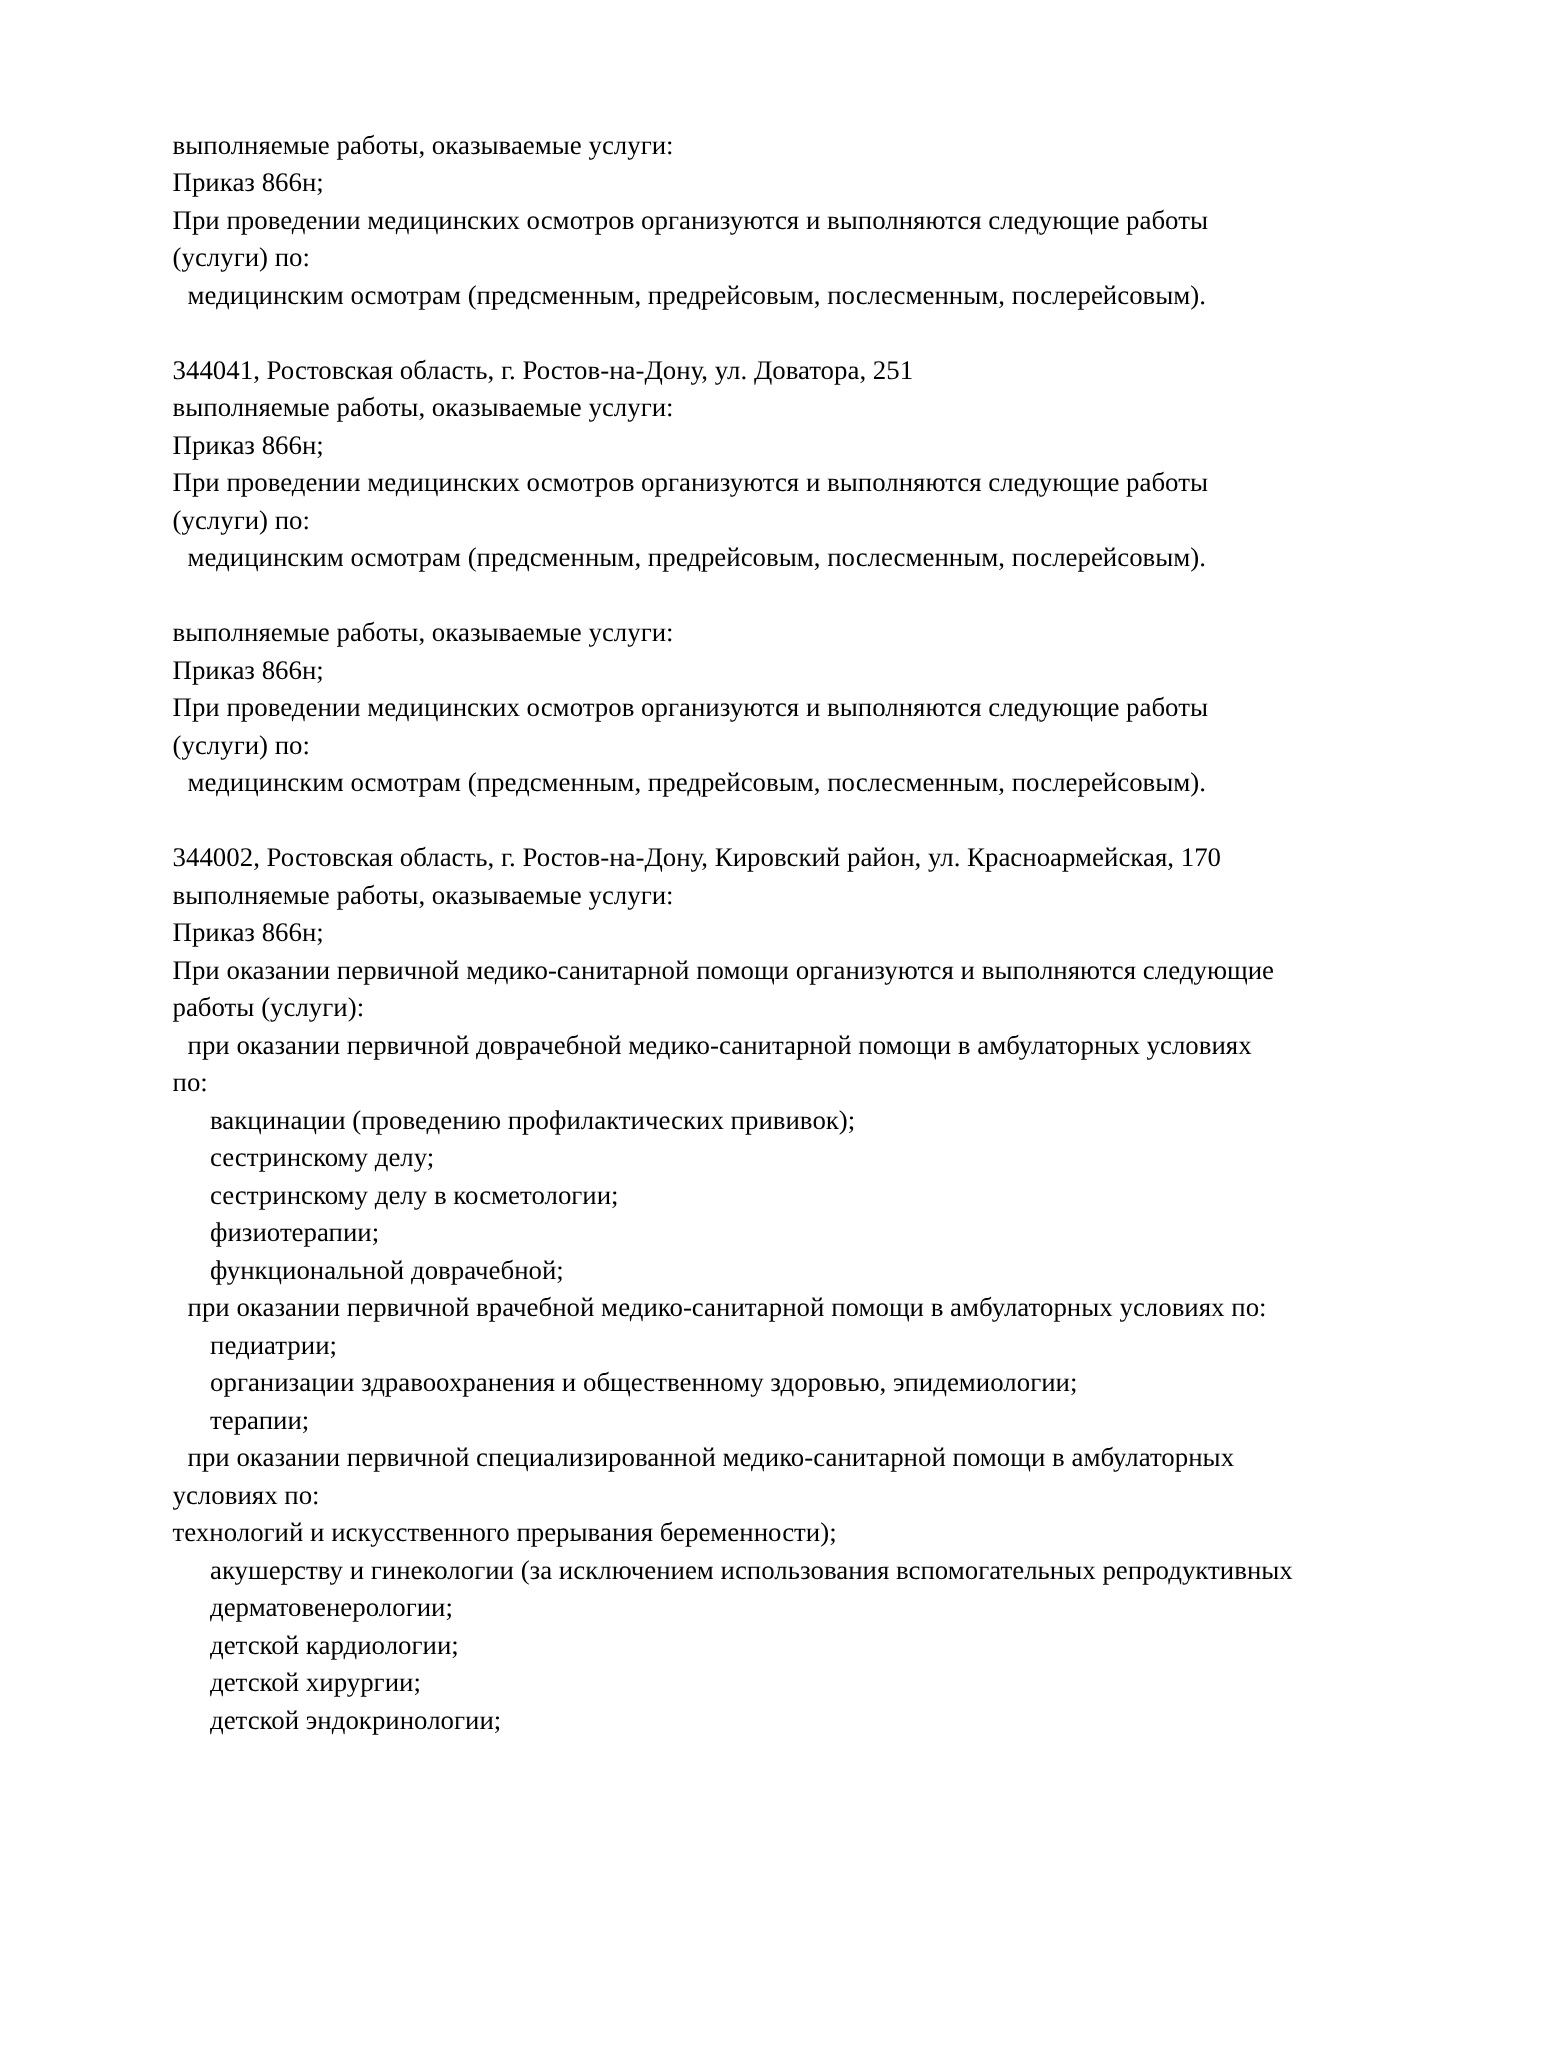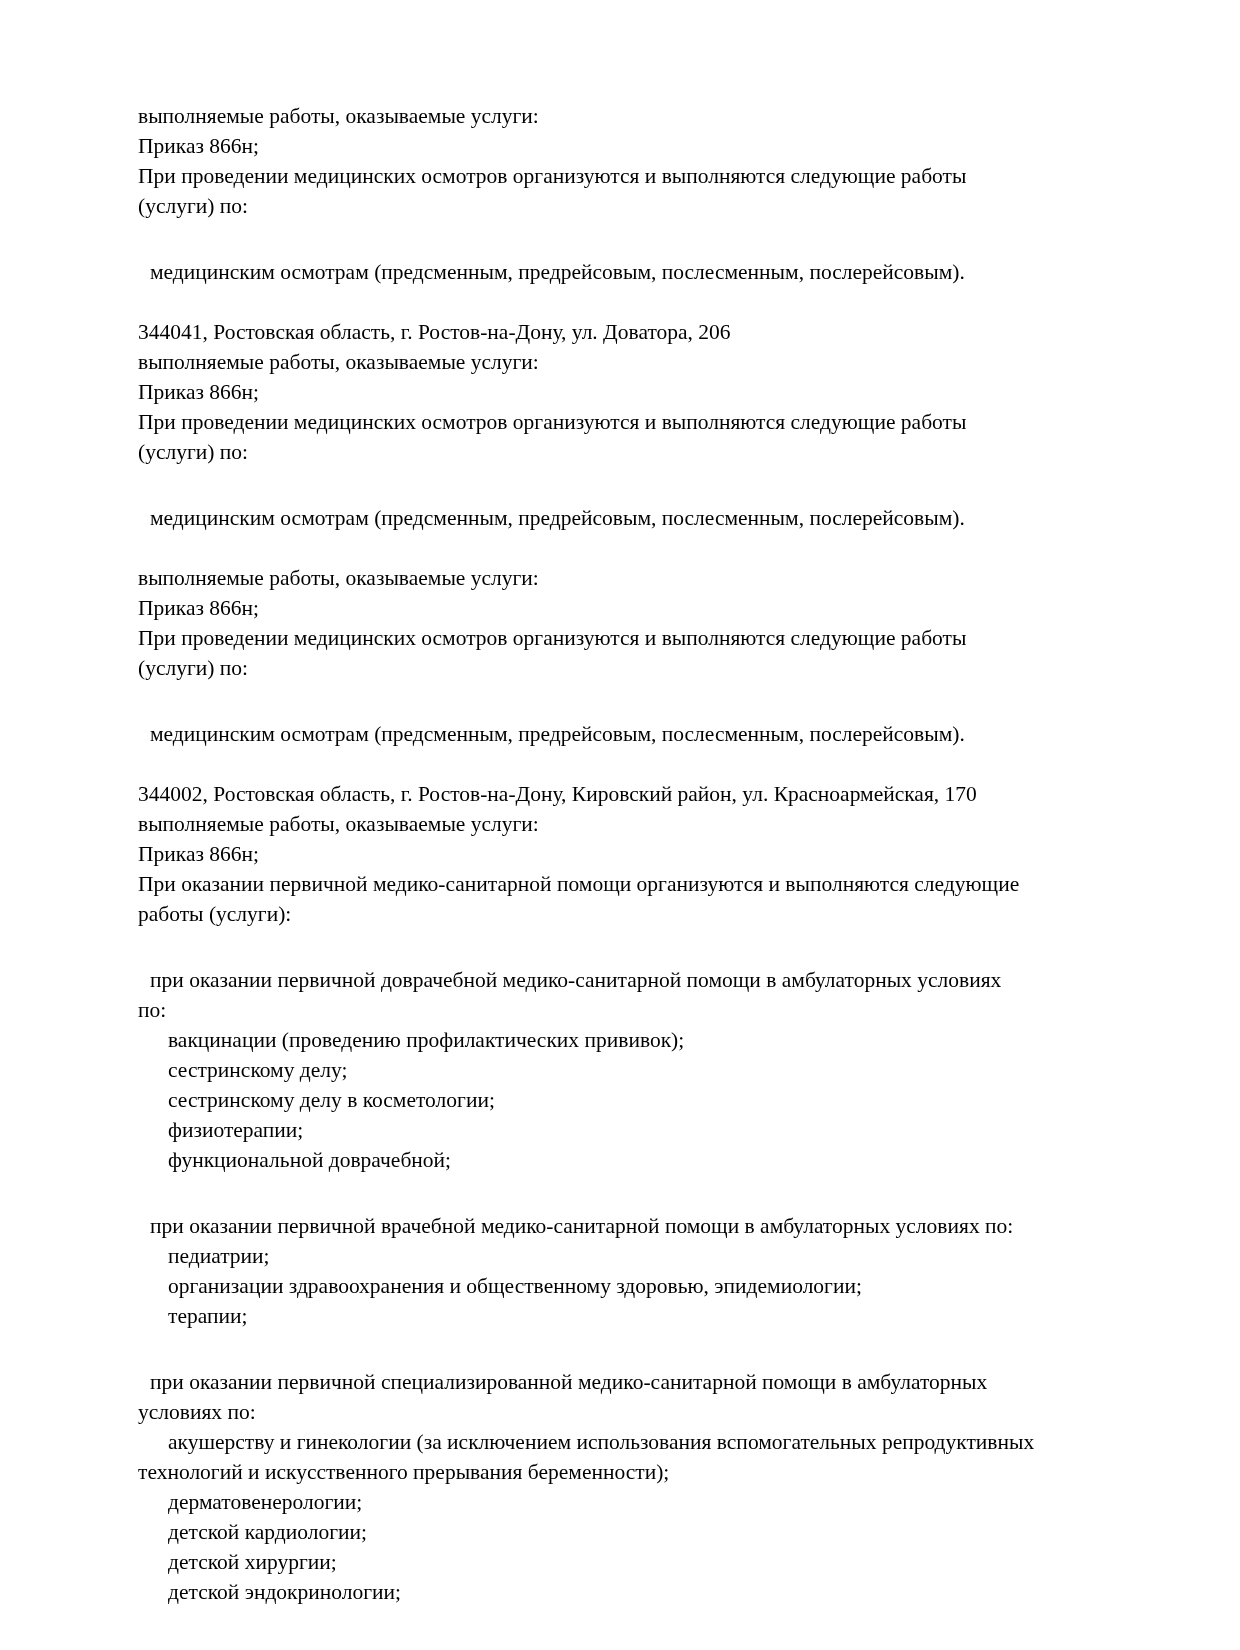--- a/index.html
+++ b/index.html
@@ -23,36 +23,36 @@
   }
   .section { margin: 0; }
   .section + .section { margin-top: 30px; }
   .line {
     margin: 0;
     font-size: 21.5px;
     line-height: 30px;
     white-space: pre-wrap;
   }
   .indent-0 { padding-left: 0; }
-  .indent-1 { padding-left: 12px; margin-top: 36px; }
+  .indent-1 { padding-left: 12px; }
   .indent-2 { padding-left: 30px; }
 </style>
 </head>
 <body>
 
 <div class="page" id="doc" style="background: rgb(255, 255, 255); color: rgb(0, 0, 0);">
     <div class="section">
       <p class="line indent-0">выполняемые работы, оказываемые услуги:</p>
       <p class="line indent-0">Приказ 866н;</p>
       <p class="line indent-0">При проведении медицинских осмотров организуются и выполняются следующие работы</p>
       <p class="line indent-0">(услуги) по:</p>
       <p class="line indent-1">медицинским осмотрам (предсменным, предрейсовым, послесменным, послерейсовым).</p>
     </div>
     <div class="section">
-      <p class="line indent-0">344041, Ростовская область, г. Ростов-на-Дону, ул. Доватора, 206</p>
+      <p class="line indent-0">344041, Ростовская область, г. Ростов-на-Дону, ул. Доватора, 251</p>
       <p class="line indent-0">выполняемые работы, оказываемые услуги:</p>
       <p class="line indent-0">Приказ 866н;</p>
       <p class="line indent-0">При проведении медицинских осмотров организуются и выполняются следующие работы</p>
       <p class="line indent-0">(услуги) по:</p>
       <p class="line indent-1">медицинским осмотрам (предсменным, предрейсовым, послесменным, послерейсовым).</p>
     </div>
     <div class="section">
       <p class="line indent-0">выполняемые работы, оказываемые услуги:</p>
       <p class="line indent-0">Приказ 866н;</p>
       <p class="line indent-0">При проведении медицинских осмотров организуются и выполняются следующие работы</p>
@@ -71,20 +71,20 @@
       <p class="line indent-2">сестринскому делу;</p>
       <p class="line indent-2">сестринскому делу в косметологии;</p>
       <p class="line indent-2">физиотерапии;</p>
       <p class="line indent-2">функциональной доврачебной;</p>
       <p class="line indent-1">при оказании первичной врачебной медико-санитарной помощи в амбулаторных условиях по:</p>
       <p class="line indent-2">педиатрии;</p>
       <p class="line indent-2">организации здравоохранения и общественному здоровью, эпидемиологии;</p>
       <p class="line indent-2">терапии;</p>
       <p class="line indent-1">при оказании первичной специализированной медико-санитарной помощи в амбулаторных</p>
       <p class="line indent-0">условиях по:</p>
+      <p class="line indent-0">технологий и искусственного прерывания беременности);</p>
       <p class="line indent-2">акушерству и гинекологии (за исключением использования вспомогательных репродуктивных</p>
-      <p class="line indent-0">технологий и искусственного прерывания беременности);</p>
       <p class="line indent-2">дерматовенерологии;</p>
       <p class="line indent-2">детской кардиологии;</p>
       <p class="line indent-2">детской хирургии;</p>
       <p class="line indent-2">детской эндокринологии;</p>
     </div>
   </div>
 
 </body></html>

